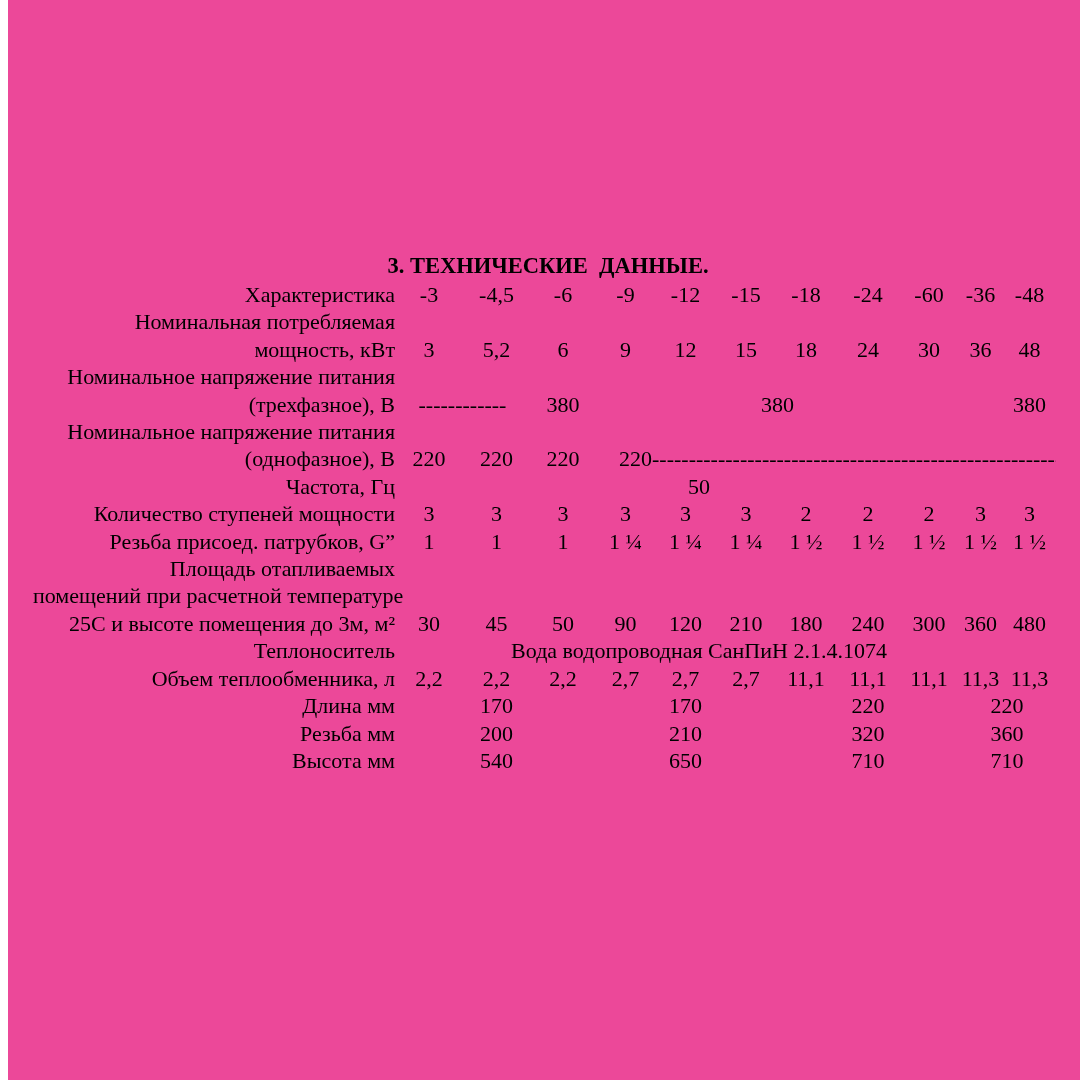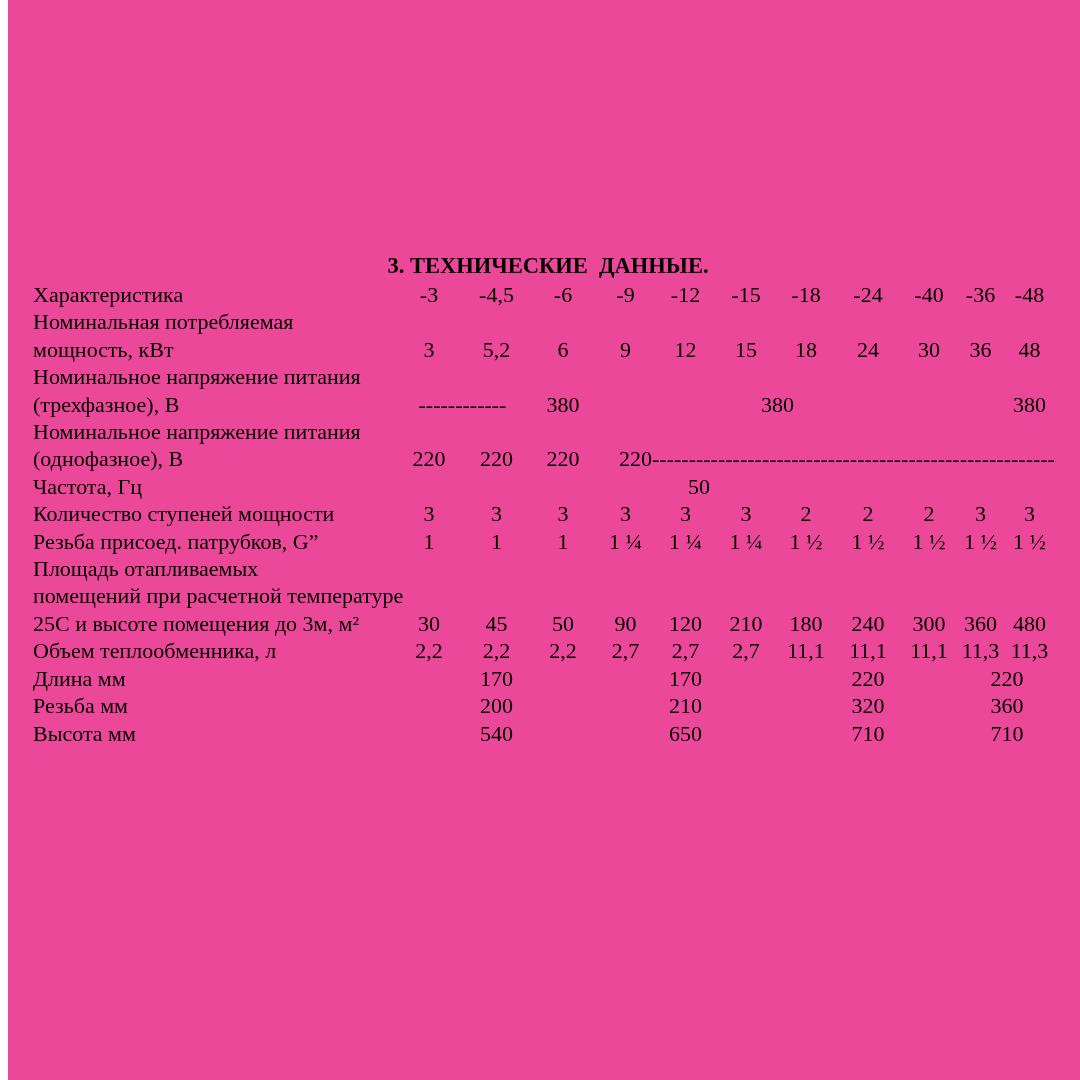--- a/index.html
+++ b/index.html
@@ -33,21 +33,21 @@
     border-collapse: collapse;
     table-layout: fixed;
     line-height: 27.4px;
     font-size: 22px;
   }
   td {
     padding: 0;
     vertical-align: bottom;
   }
   td.lbl {
-    text-align: left;
+    text-align: right;
     white-space: nowrap;
   }
   td.lbl div { white-space: nowrap; }
   td.val {
     text-align: center;
     white-space: nowrap;
   }
   td.leftval {
     text-align: left;
     white-space: nowrap;
@@ -82,21 +82,21 @@
         <tr>
       <td class="lbl">Характеристика</td>
       <td class="val">-3</td>
       <td class="val">-4,5</td>
       <td class="val">-6</td>
       <td class="val">-9</td>
       <td class="val">-12</td>
       <td class="val">-15</td>
       <td class="val">-18</td>
       <td class="val">-24</td>
-      <td class="val">-40</td>
+      <td class="val">-60</td>
       <td class="val">-36</td>
       <td class="val">-48</td>
     </tr>
 
     <tr>
       <td class="lbl">
         <div>Номинальная потребляемая</div>
         <div>мощность, кВт</div>
       </td>
       <td class="val">3</td>
@@ -186,20 +186,25 @@
       <td class="val">90</td>
       <td class="val">120</td>
       <td class="val">210</td>
       <td class="val">180</td>
       <td class="val">240</td>
       <td class="val">300</td>
       <td class="val">360</td>
       <td class="val">480</td>
     </tr>
 
+    <tr>
+      <td class="lbl">Теплоноситель</td>
+      <td class="val" colspan="10">Вода водопроводная СанПиН 2.1.4.1074</td>
+      <td></td>
+    </tr>
 
     <tr>
       <td class="lbl">Объем теплообменника, л</td>
       <td class="val">2,2</td>
       <td class="val">2,2</td>
       <td class="val">2,2</td>
       <td class="val">2,7</td>
       <td class="val">2,7</td>
       <td class="val">2,7</td>
       <td class="val">11,1</td>

